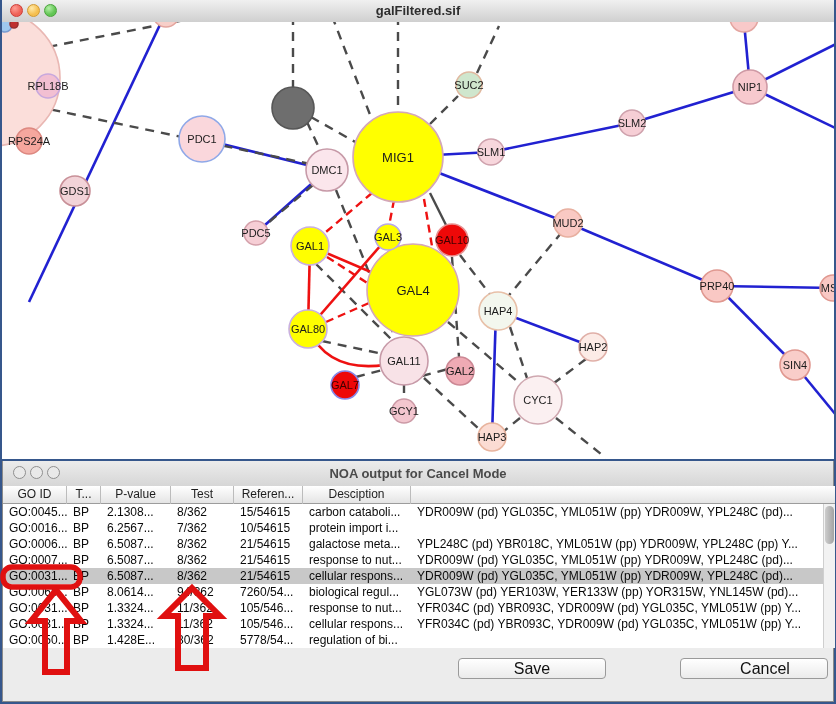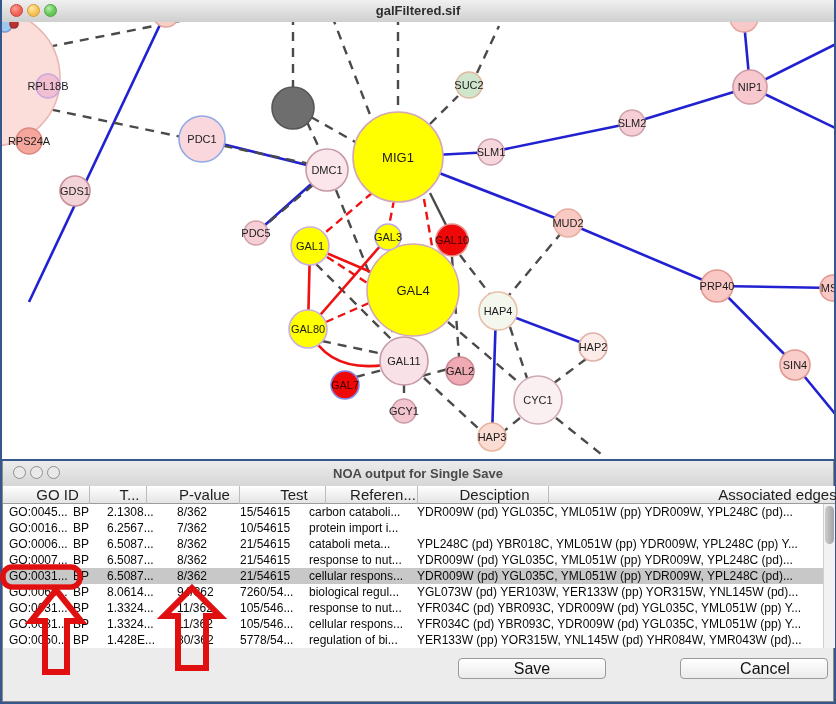--- a/index.html
+++ b/index.html
@@ -15,21 +15,21 @@
   .tl.r{left:8px;background:radial-gradient(circle at 35% 30%,#ff9d94,#ee6156 60%);border:1px solid #ce3c36;}
   .tl.y{left:25px;background:radial-gradient(circle at 35% 30%,#ffe9a8,#f5bf4f 60%);border:1px solid #d29b33;}
   .tl.g{left:42px;background:radial-gradient(circle at 35% 30%,#b4f0a8,#62c554 60%);border:1px solid #49a33b;}
   .tl.off{background:#e9e9e9;border:1.5px solid #8f8f8f;top:5px;}
   .tb2 .tl.off.r{left:10px}.tb2 .tl.off.y{left:27px}.tb2 .tl.off.g{left:44px}
   #win1{left:2px;top:0;width:832px;height:459px;background:#7dd3fc;border-bottom:1px solid #6d6d6d;}
   #canvas{position:absolute;left:0;top:22px;width:832px;height:437px;background:#ffffff;overflow:hidden;}
   #net-svg{display:block;}
   #win2{left:2px;top:461px;width:832px;height:241px;background:#ececec;border:1px solid #8a8a8a;border-top:none;}
   #thead{position:absolute;left:0;top:25px;height:18px;width:832px;display:flex;background:linear-gradient(#ffffff,#e4e4e4);border-bottom:1px solid #9c9c9c;box-sizing:border-box;}
-  .th{height:18px;line-height:17px;font-size:15px;color:#1e1e1e;text-align:center;border-right:1px solid #bcbcbc;box-sizing:border-box;overflow:hidden;white-space:nowrap;flex:0 0 auto;margin-left:23px;}
+  .th{height:18px;line-height:17px;font-size:12px;color:#1e1e1e;text-align:center;border-right:1px solid #bcbcbc;box-sizing:border-box;overflow:hidden;white-space:nowrap;flex:0 0 auto;}
   #tbody{position:absolute;left:0;top:43px;width:820px;height:144px;background:#ffffff;overflow:hidden;}
   .tr{display:flex;height:16px;}
   .tr.selected{background:#c8c8c8;}
   .td{font-size:12px;line-height:16px;color:#0a0a0a;padding-left:6px;overflow:hidden;white-space:nowrap;box-sizing:border-box;flex:0 0 auto;}
   #vscroll{position:absolute;left:820px;top:43px;width:12px;height:144px;background:#f2f2f2;border-left:1px solid #cfcfcf;box-sizing:border-box;}
   #vthumb{position:absolute;left:1px;top:2px;width:9px;height:38px;border-radius:5px;background:linear-gradient(90deg,#cdcdcd,#a3a3a3);}
   .macbtn{position:absolute;top:197px;height:21px;border:1px solid #9a9a9a;border-radius:4px;background:linear-gradient(#ffffff,#ebebeb);font-family:inherit;font-size:16px;color:#111;}
   #save-btn{left:455px;width:148px;}
   #cancel-btn{left:677px;width:148px;padding-left:28px;}
   #anno{position:absolute;left:0;top:0;pointer-events:none;z-index:50;}
@@ -163,30 +163,29 @@
         <text x="833" y="288" text-anchor="middle" dominant-baseline="central" font-size="11" fill="#1c1c1c">MSN</text>
       </svg>
   </div>
 </div>
 
 <div class="win" id="win2">
   <div class="titlebar tb2">
     <span class="tl off r"></span>
     <span class="tl off y"></span>
     <span class="tl off g"></span>
-    <span class="title">NOA output for Single Save</span>
+    <span class="title">NOA output for Cancel Mode</span>
   </div>
   <div id="thead">
       <span class="th" style="width: 64px;">GO ID</span>
       <span class="th" style="width: 34px;">T...</span>
       <span class="th" style="width: 70px;">P-value</span>
       <span class="th" style="width: 63px;">Test</span>
       <span class="th" style="width: 69px;">Referen...</span>
       <span class="th" style="width: 108px;">Desciption</span>
-      <span class="th" style="width: 412px;">Associated edges</span>
     </div>
   <div id="tbody">
       <div class="tr">
         <div class="td" style="width: 64px;">GO:0045...</div>
         <div class="td" style="width: 34px;">BP</div>
         <div class="td" style="width: 70px;">2.1308...</div>
         <div class="td" style="width: 63px;">8/362</div>
         <div class="td" style="width: 69px;">15/54615</div>
         <div class="td" style="width: 108px;">carbon cataboli...</div>
         <div class="td" style="width: 412px;">YDR009W (pd) YGL035C, YML051W (pp) YDR009W, YPL248C (pd)...</div>
@@ -198,21 +197,21 @@
         <div class="td" style="width: 63px;">7/362</div>
         <div class="td" style="width: 69px;">10/54615</div>
         <div class="td" style="width: 108px;">protein import i...</div>
       </div>
       <div class="tr">
         <div class="td" style="width: 64px;">GO:0006...</div>
         <div class="td" style="width: 34px;">BP</div>
         <div class="td" style="width: 70px;">6.5087...</div>
         <div class="td" style="width: 63px;">8/362</div>
         <div class="td" style="width: 69px;">21/54615</div>
-        <div class="td" style="width: 108px;">cataboli meta...</div>
+        <div class="td" style="width: 108px;">galactose meta...</div>
         <div class="td" style="width: 412px;">YPL248C (pd) YBR018C, YML051W (pp) YDR009W, YPL248C (pp) Y...</div>
       </div>
       <div class="tr">
         <div class="td" style="width: 64px;">GO:0007...</div>
         <div class="td" style="width: 34px;">BP</div>
         <div class="td" style="width: 70px;">6.5087...</div>
         <div class="td" style="width: 63px;">8/362</div>
         <div class="td" style="width: 69px;">21/54615</div>
         <div class="td" style="width: 108px;">response to nut...</div>
         <div class="td" style="width: 412px;">YDR009W (pd) YGL035C, YML051W (pp) YDR009W, YPL248C (pd)...</div>
@@ -253,21 +252,20 @@
         <div class="td" style="width: 108px;">cellular respons...</div>
         <div class="td" style="width: 412px;">YFR034C (pd) YBR093C, YDR009W (pd) YGL035C, YML051W (pp) Y...</div>
       </div>
       <div class="tr">
         <div class="td" style="width: 64px;">GO:0050...</div>
         <div class="td" style="width: 34px;">BP</div>
         <div class="td" style="width: 70px;">1.428E...</div>
         <div class="td" style="width: 63px;">80/362</div>
         <div class="td" style="width: 69px;">5778/54...</div>
         <div class="td" style="width: 108px;">regulation of bi...</div>
-        <div class="td" style="width: 412px;">YER133W (pp) YOR315W, YNL145W (pd) YHR084W, YMR043W (pd)...</div>
       </div>
     </div>
   <div id="vscroll">
     <div id="vthumb"></div>
   </div>
   <button class="macbtn" id="save-btn">Save</button>
   <button class="macbtn" id="cancel-btn">Cancel</button>
 </div>
 
 <svg id="anno" width="836" height="704" viewBox="0 0 836 704" xmlns="http://www.w3.org/2000/svg">

